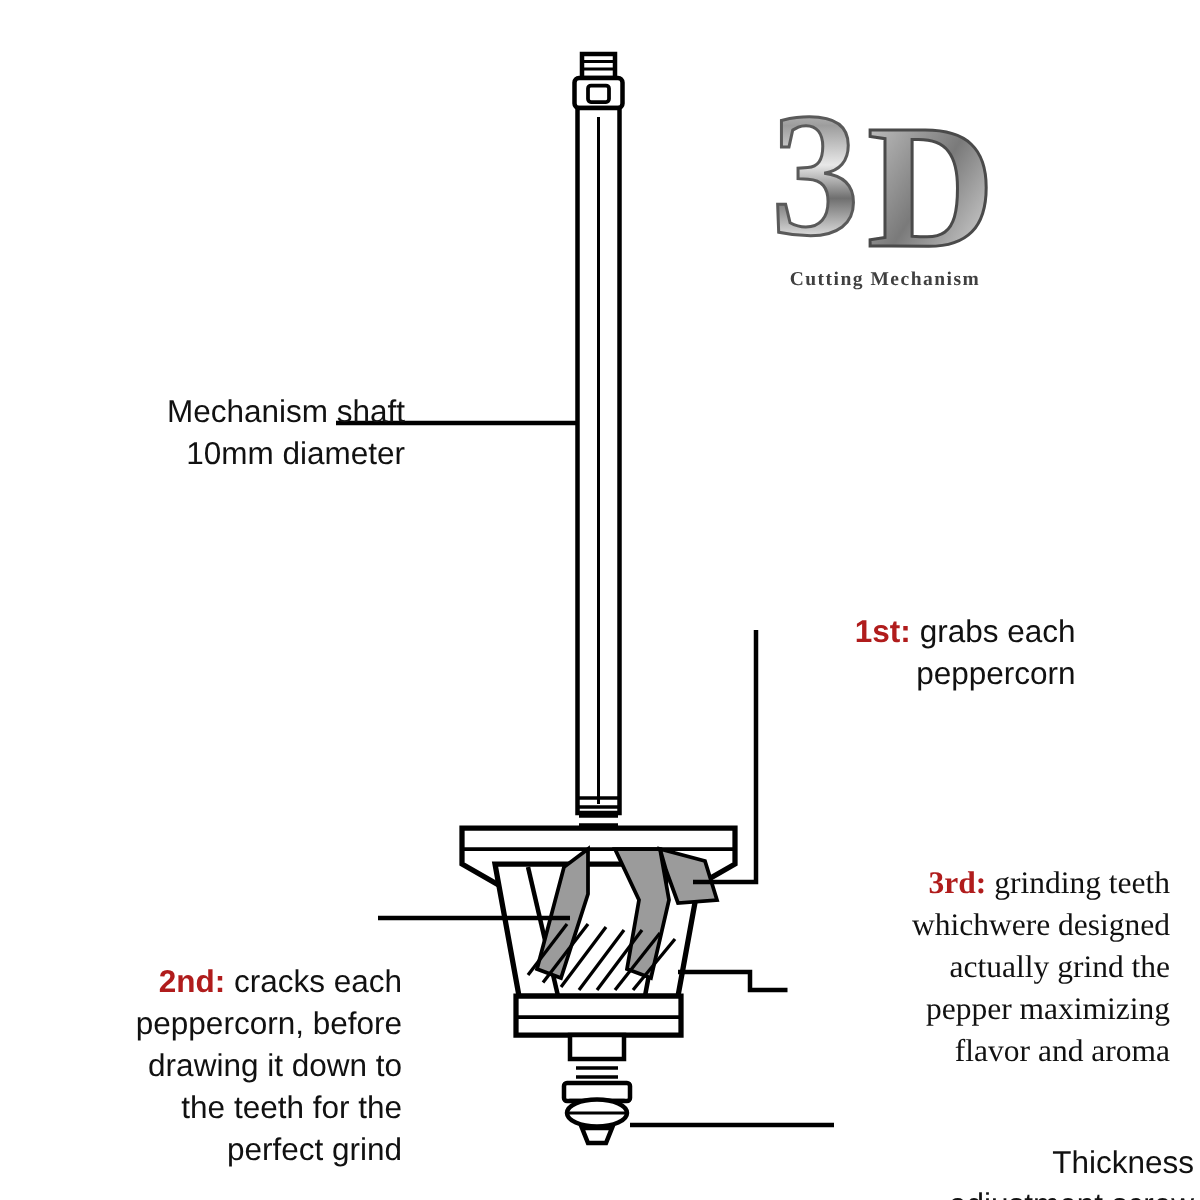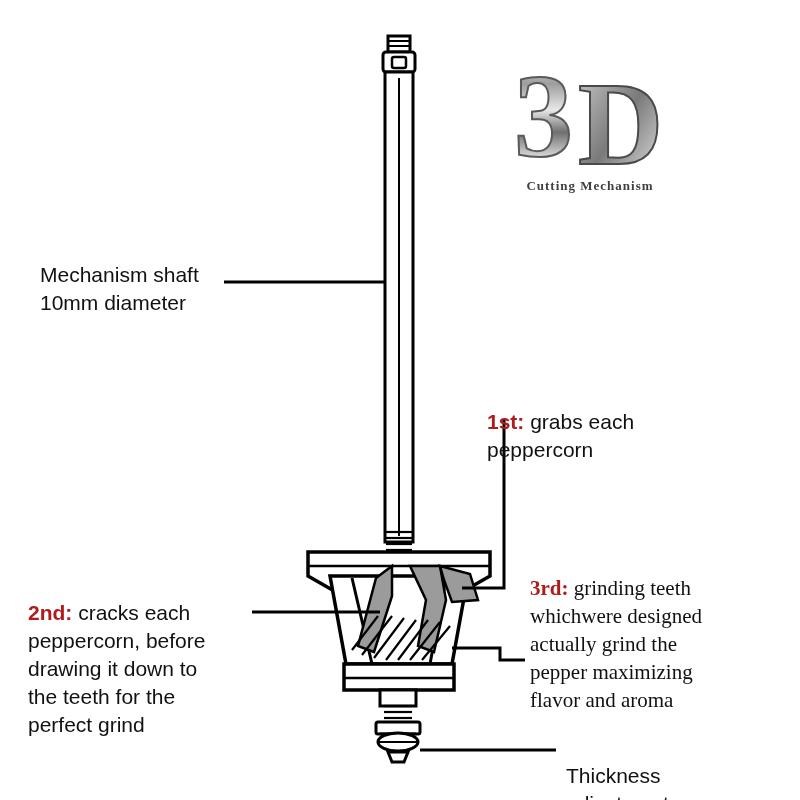--- a/index.html
+++ b/index.html
@@ -14,20 +14,21 @@
     background: #ffffff;
     font-family: "Liberation Sans", sans-serif;
     overflow: hidden;
   }
   .anno {
     position: absolute;
     color: #111111;
     font-size: 21px;
     line-height: 28px;
     white-space: pre-line;
+    text-align: right;
   }
   .anno .num {
     color: #b01c1c;
     font-weight: bold;
     margin-top: 13px;
   }
   #logo {
     position: absolute;
     left: 500px;
     top: 28px;
@@ -168,21 +169,21 @@
   </div>
 
   <div class="anno" style="left:530px; top:546px; width:250px;font-family:Liberation Serif, serif;">
     <span class="num">3rd:</span><span> grinding teeth
 whichwere designed
 actually grind the
 pepper maximizing
 flavor and aroma</span>
   </div>
 
-  <div class="anno" style="left:28px; top:571px; width:240px;">
+  <div class="anno" style="left:28px; top:613px; width:240px;">
     <span class="num">2nd:</span><span> cracks each
 peppercorn, before
 drawing it down to
 the teeth for the
 perfect grind</span>
   </div>
 
   <div class="anno" style="left:566px; top:734px; width:230px;">
     <span>Thickness
 adjustment screw</span>

